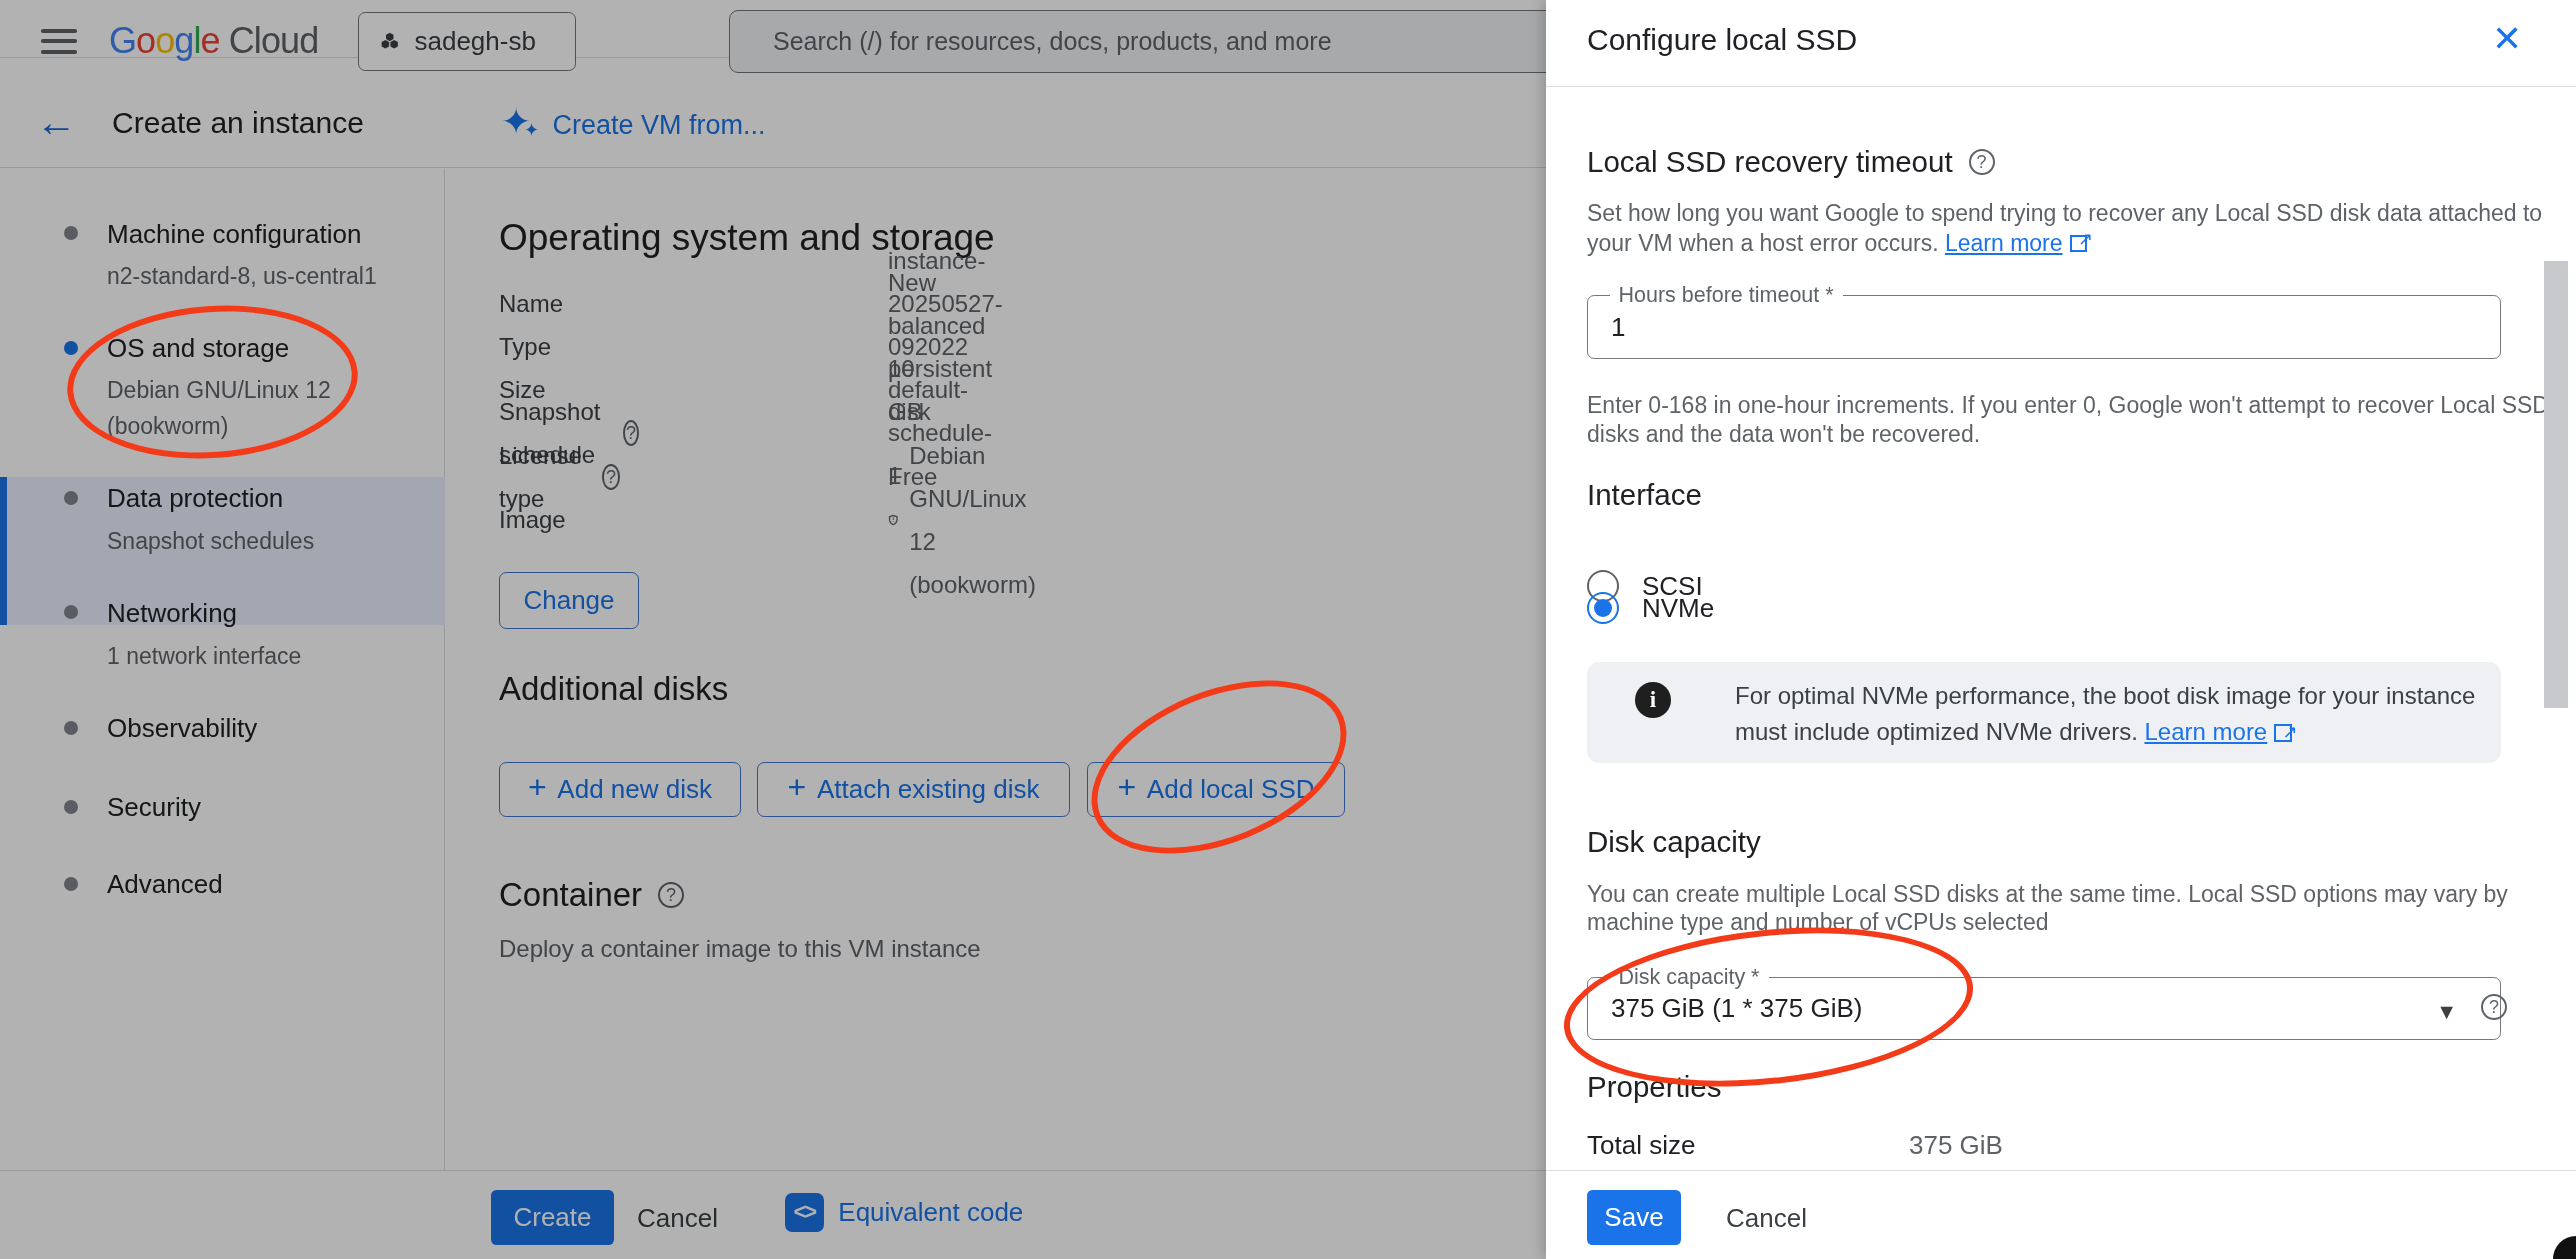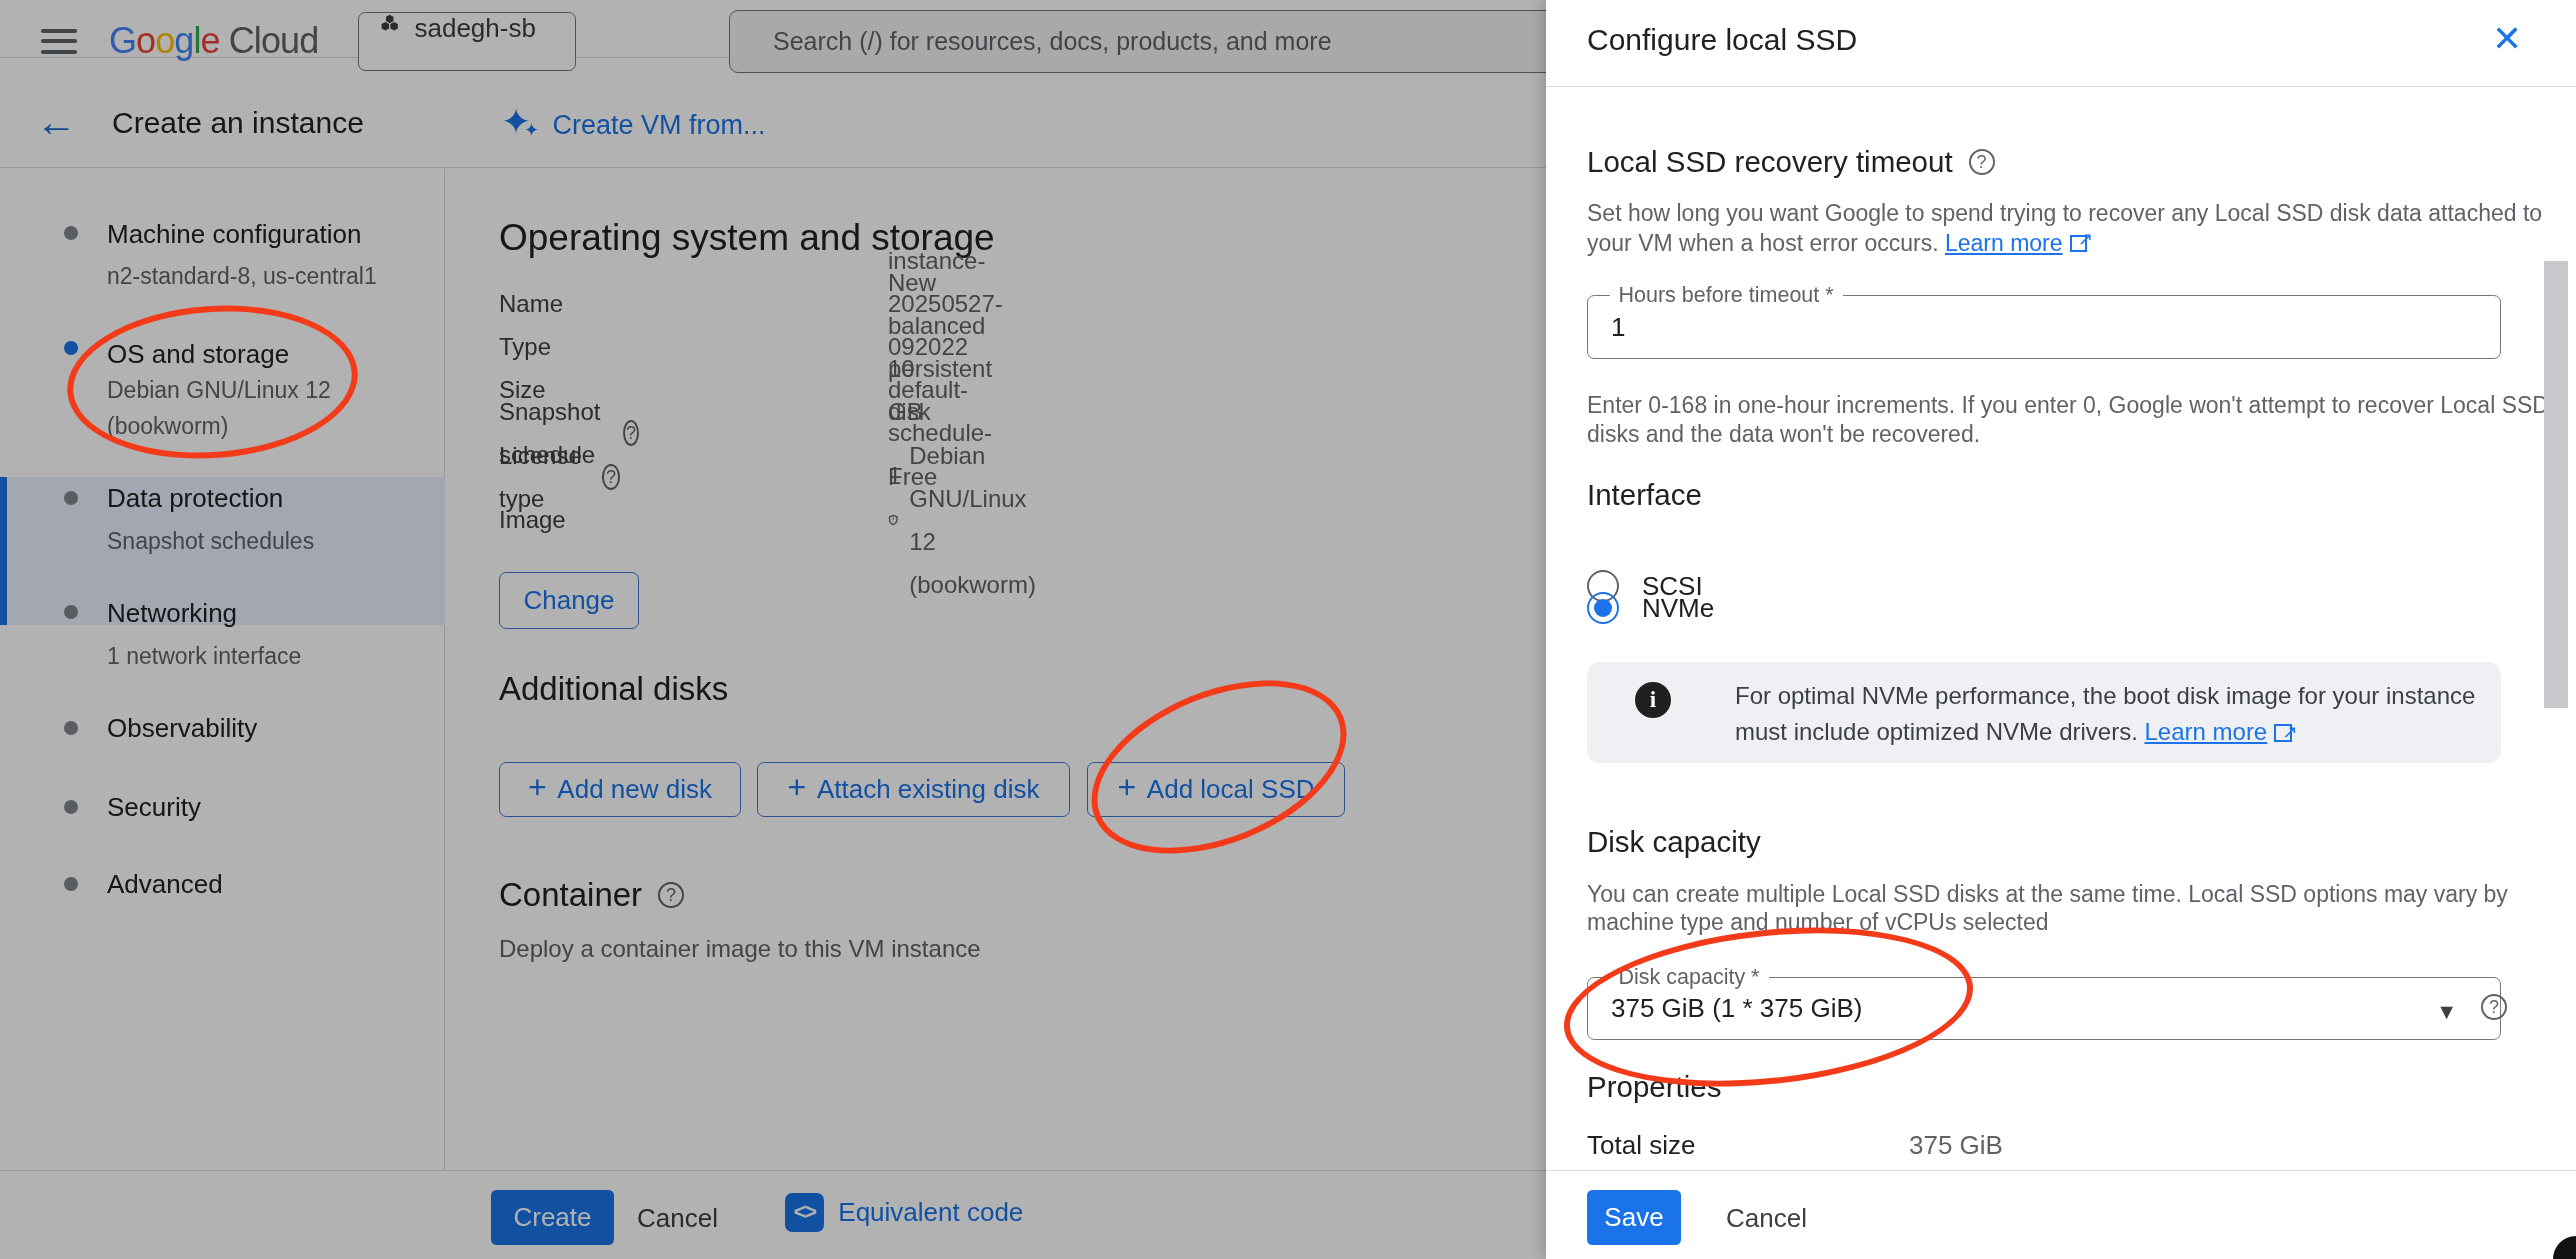--- a/index.html
+++ b/index.html
@@ -6,21 +6,21 @@
   html,body { width:2576px; height:1259px; }
   body { font-family:"Liberation Sans","DejaVu Sans",sans-serif; background:#fff; color:#202124; }
   #screen { position:relative; width:2576px; height:1259px; overflow:hidden; background:#fff; }
 
   
   #topbar { position:absolute; left:0; top:0; width:1574px; height:58px; background:#fff; border-bottom:0.9px solid #dadce0;padding-left:32px; }
   #hamburger { position:absolute; left:41px; top:29px; width:36px; height:25px; cursor:pointer; }
   #hamburger i { display:block; height:4px; background:#5f6368; border-radius:1.8px; margin-bottom:6.3px; }
   #logo { position:absolute; left:109px; top:19.7px; font-size:36px; letter-spacing:-0.9px; }
   #logo .cloud { color:#5f6368; margin-left:9px; }
-  #project-chip { position:absolute; left:358px; top:11.6px; width:218px; height:59px; border:1.8px solid #747775; border-radius:7.2px; display:flex; padding-left:19.7px; gap:14.3px; background:#fff; }
+  #project-chip { position:absolute; left:358px; top:11.6px; width:218px; height:59px; border:1.8px solid #747775; border-radius:7.2px; display:flex; align-items:center; padding-left:19.7px; gap:14.3px; background:#fff; }
   #project-chip span.pname { font-size:26px; color:#3c4043; }
   #search-box { position:absolute; left:729px; top:9.8px; width:846px; height:63px; background:#f1f3f4; border:1.8px solid #70757a; border-radius:9px; }
   #search-box input { width:100%; height:100%; background:transparent; border:none; outline:none; font-size:25px; color:#5f6368; padding-left:43px; font-family:inherit; }
   #search-box input::placeholder { color:#5f6368; opacity:1; }
 
   
   #pagehead { position:absolute; left:0; top:83px; width:1574px; height:85px; background:#fff; border-bottom:0.9px solid #dadce0; }
   #back-arrow { position:absolute; left:36px; top:16px; font-size:41px; color:#1967d2; cursor:pointer; }
   #page-title { position:absolute; left:112px; top:23px; font-size:30px; color:#202124; }
   #create-vm-from { position:absolute; left:501px; top:23px; color:#1a73e8; font-size:27px; font-weight:500; display:flex; align-items:center; gap:12.5px; cursor:pointer; }
@@ -151,21 +151,21 @@
     <div id="side-selected-bar"></div>
 
     <div class="side-item">
       <span class="bullet" style="top:57px"></span>
       <span class="side-label" style="top:47px">Machine configuration</span>
       <span class="side-sub" style="top:89px">n2-standard-8, us-central1</span>
     </div>
 
     <div class="side-item">
       <span class="bullet" style="top:172px;background:#1a73e8"></span>
-      <span class="side-label" style="top:167px">OS and storage</span>
+      <span class="side-label" style="top:161px">OS and storage</span>
       <span class="side-sub" style="top:203px">Debian GNU/Linux 12 (bookworm)</span>
     </div>
 
     <div class="side-item">
       <span class="bullet" style="top:322px"></span>
       <span class="side-label" style="top:311px">Data protection</span>
       <span class="side-sub" style="top:354px">Snapshot schedules</span>
     </div>
 
     <div class="side-item">

